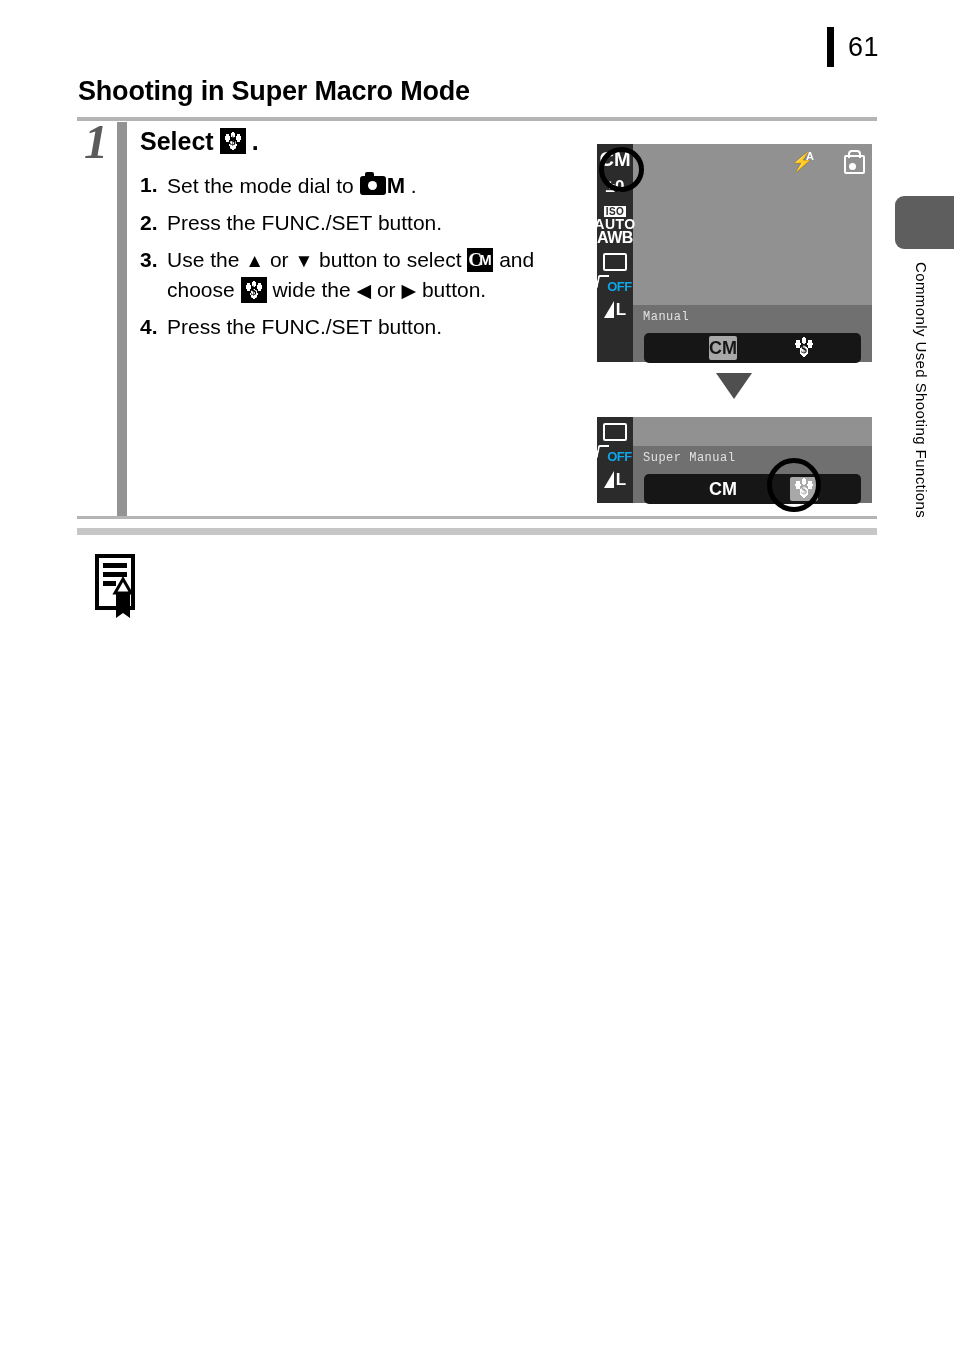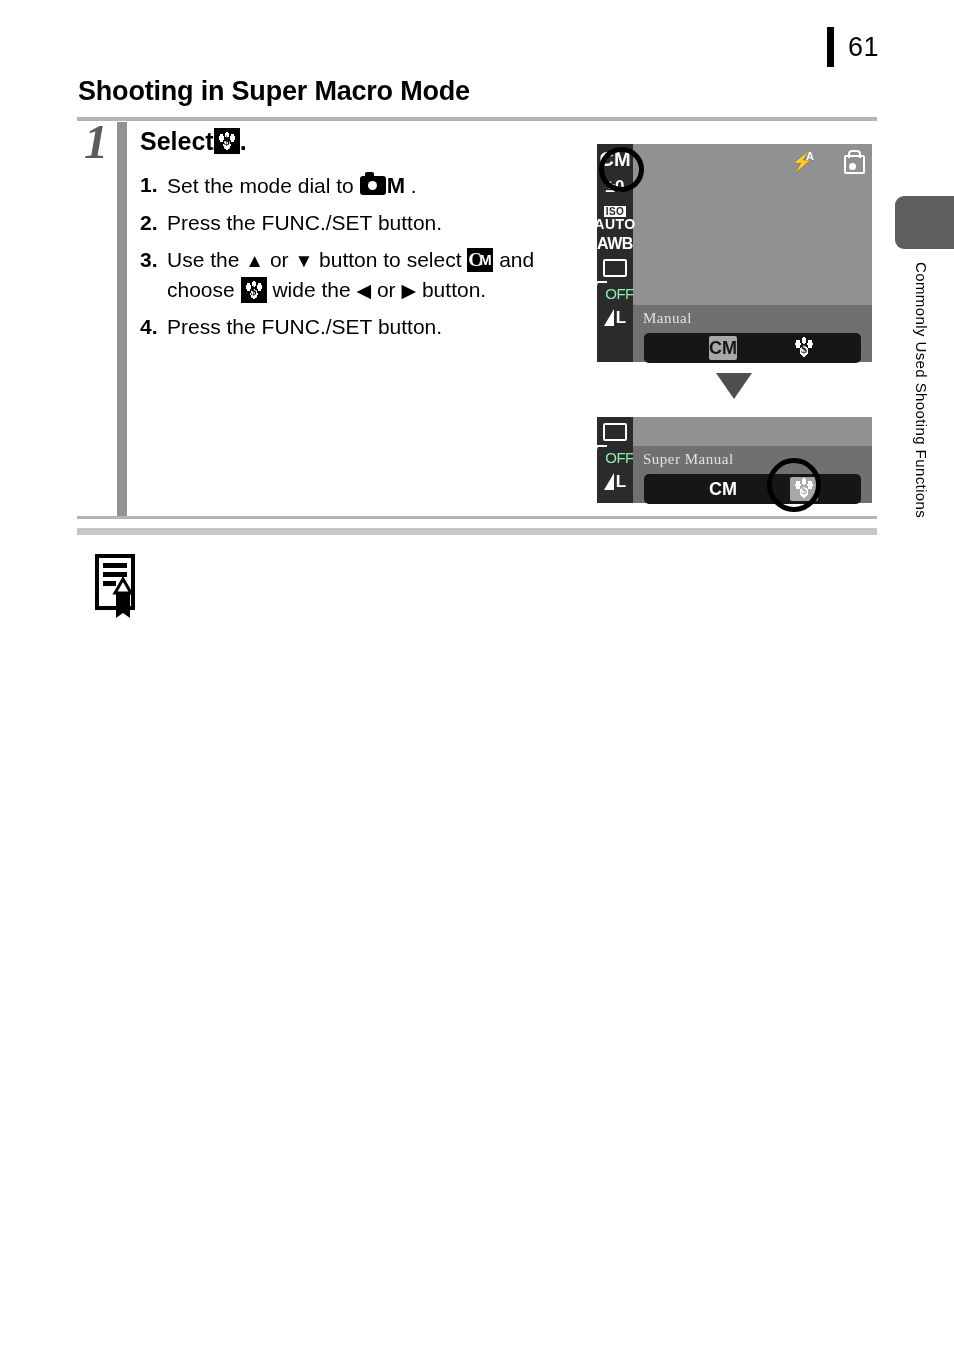--- a/index.html
+++ b/index.html
@@ -82,21 +82,21 @@
     left: 140px;
     top: 126px;
     width: 430px;
   }
   .step-title {
     font-size: 25px;
     font-weight: bold;
     line-height: 1.2;
     display: flex;
     align-items: center;
-    gap: 0;
+    gap: 6px;
   }
   .substeps {
     margin-top: 14px;
   }
   .substep {
     display: flex;
     font-size: 21px;
     line-height: 1.42;
     margin-bottom: 7px;
   }
@@ -254,21 +254,20 @@
     margin-bottom: 7px;
     text-align: center;
   }
   .side-ic.cm {
     font-size: 20px;
     margin-bottom: 9px;
     margin-top: 2px;
   }
   .side-ic.ev { font-size: 17px; margin-bottom: 6px; }
   .side-iso {
-    margin-bottom: 6px;
     text-align: center;
   }
   .side-iso .a {
     display: inline-block;
     background: #fff;
     color: #2b2b2b;
     font-size: 10px;
     font-weight: bold;
     padding: 0 2px;
     line-height: 11px;
@@ -284,24 +283,24 @@
   }
   .side-awb { font-size: 16px; margin-bottom: 7px; letter-spacing: -0.5px; }
   .side-rect {
     width: 20px; height: 14px;
     border: 2px solid #fff;
     border-radius: 2px;
     margin-bottom: 8px;
   }
   .side-flashoff {
     position: relative;
-    font-size: 15px;
+    font-size: 13px;
     margin-bottom: 7px;
-    color: #86efac;
-    font-weight: normal;
+    color: #0ea5e9;
+    font-weight: bold;
     letter-spacing: -0.5px;
   }
   .side-flashoff::before {
     content: "";
     position: absolute;
     left: -1px; top: -4px;
     width: 9px; height: 11px;
     border: 2px solid #fff;
     border-right: none;
     border-bottom: none;
@@ -379,22 +378,22 @@
     width: 9px; height: 6px;
     border: 2px solid #fff;
     border-bottom: none;
     border-radius: 4px 4px 0 0;
   }
 
   .lcd-menu-label {
     position: absolute;
     left: 46px;
     color: #e2e2e2;
-    font-size: 15px;
-    font-family: Liberation Serif, serif;
+    font-size: 12px;
+    font-family: Liberation Mono, monospace;
     letter-spacing: 0.5px;
   }
   .lcd-menuband {
     position: absolute;
     left: 36px;
     right: 0;
     background: #707070;
   }
   .lcd-optionbar {
     position: absolute;

